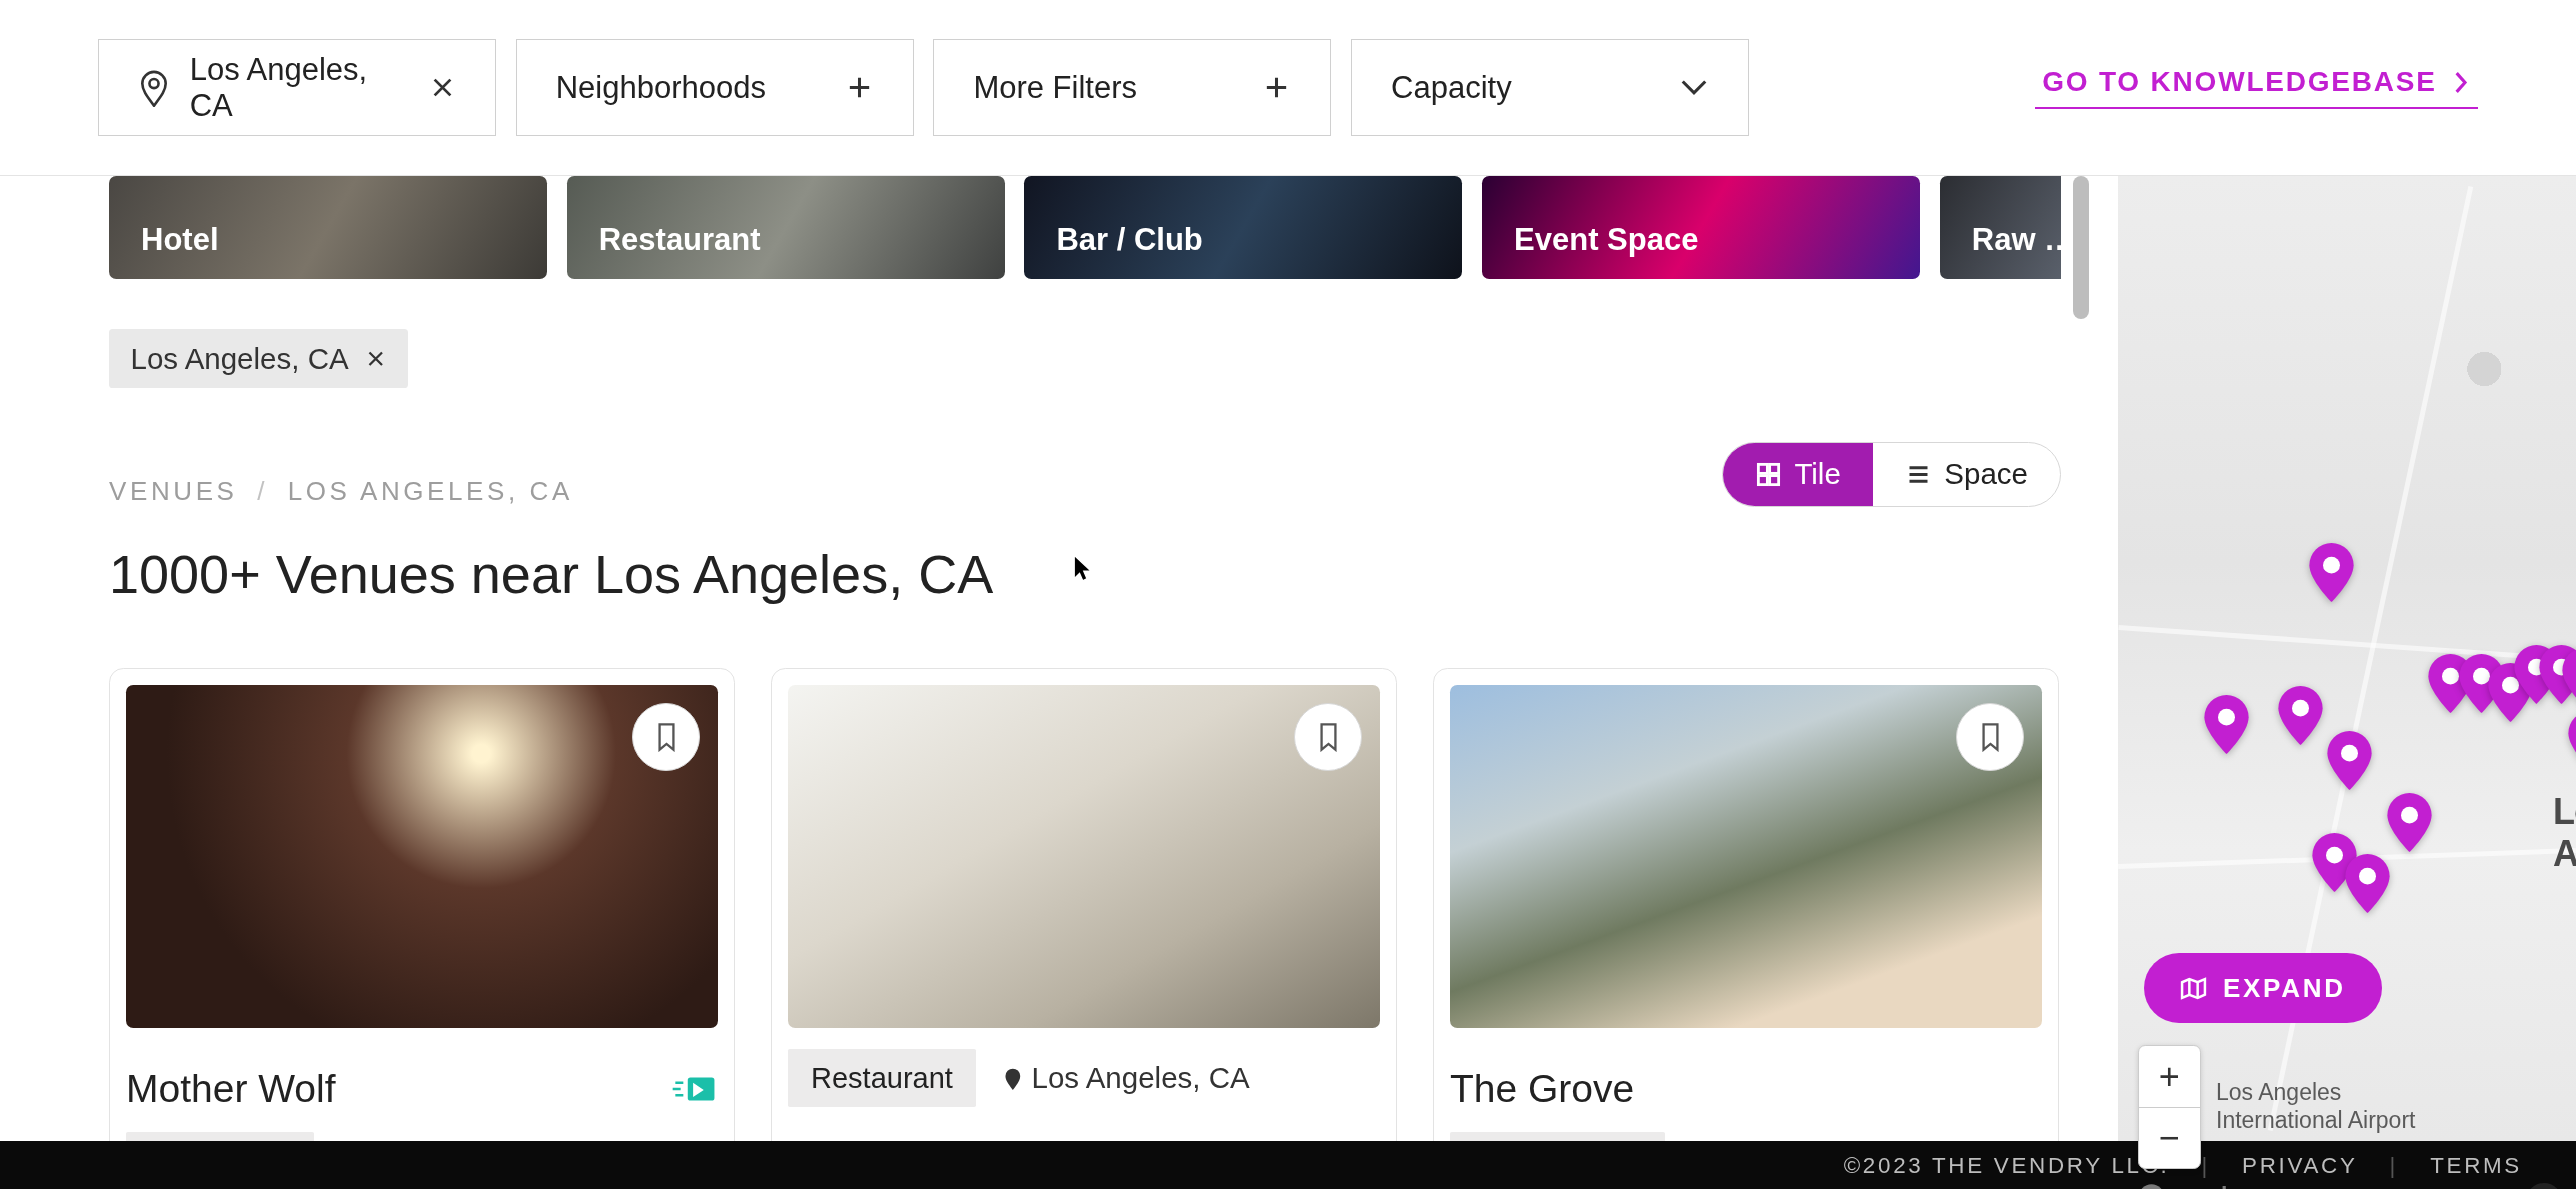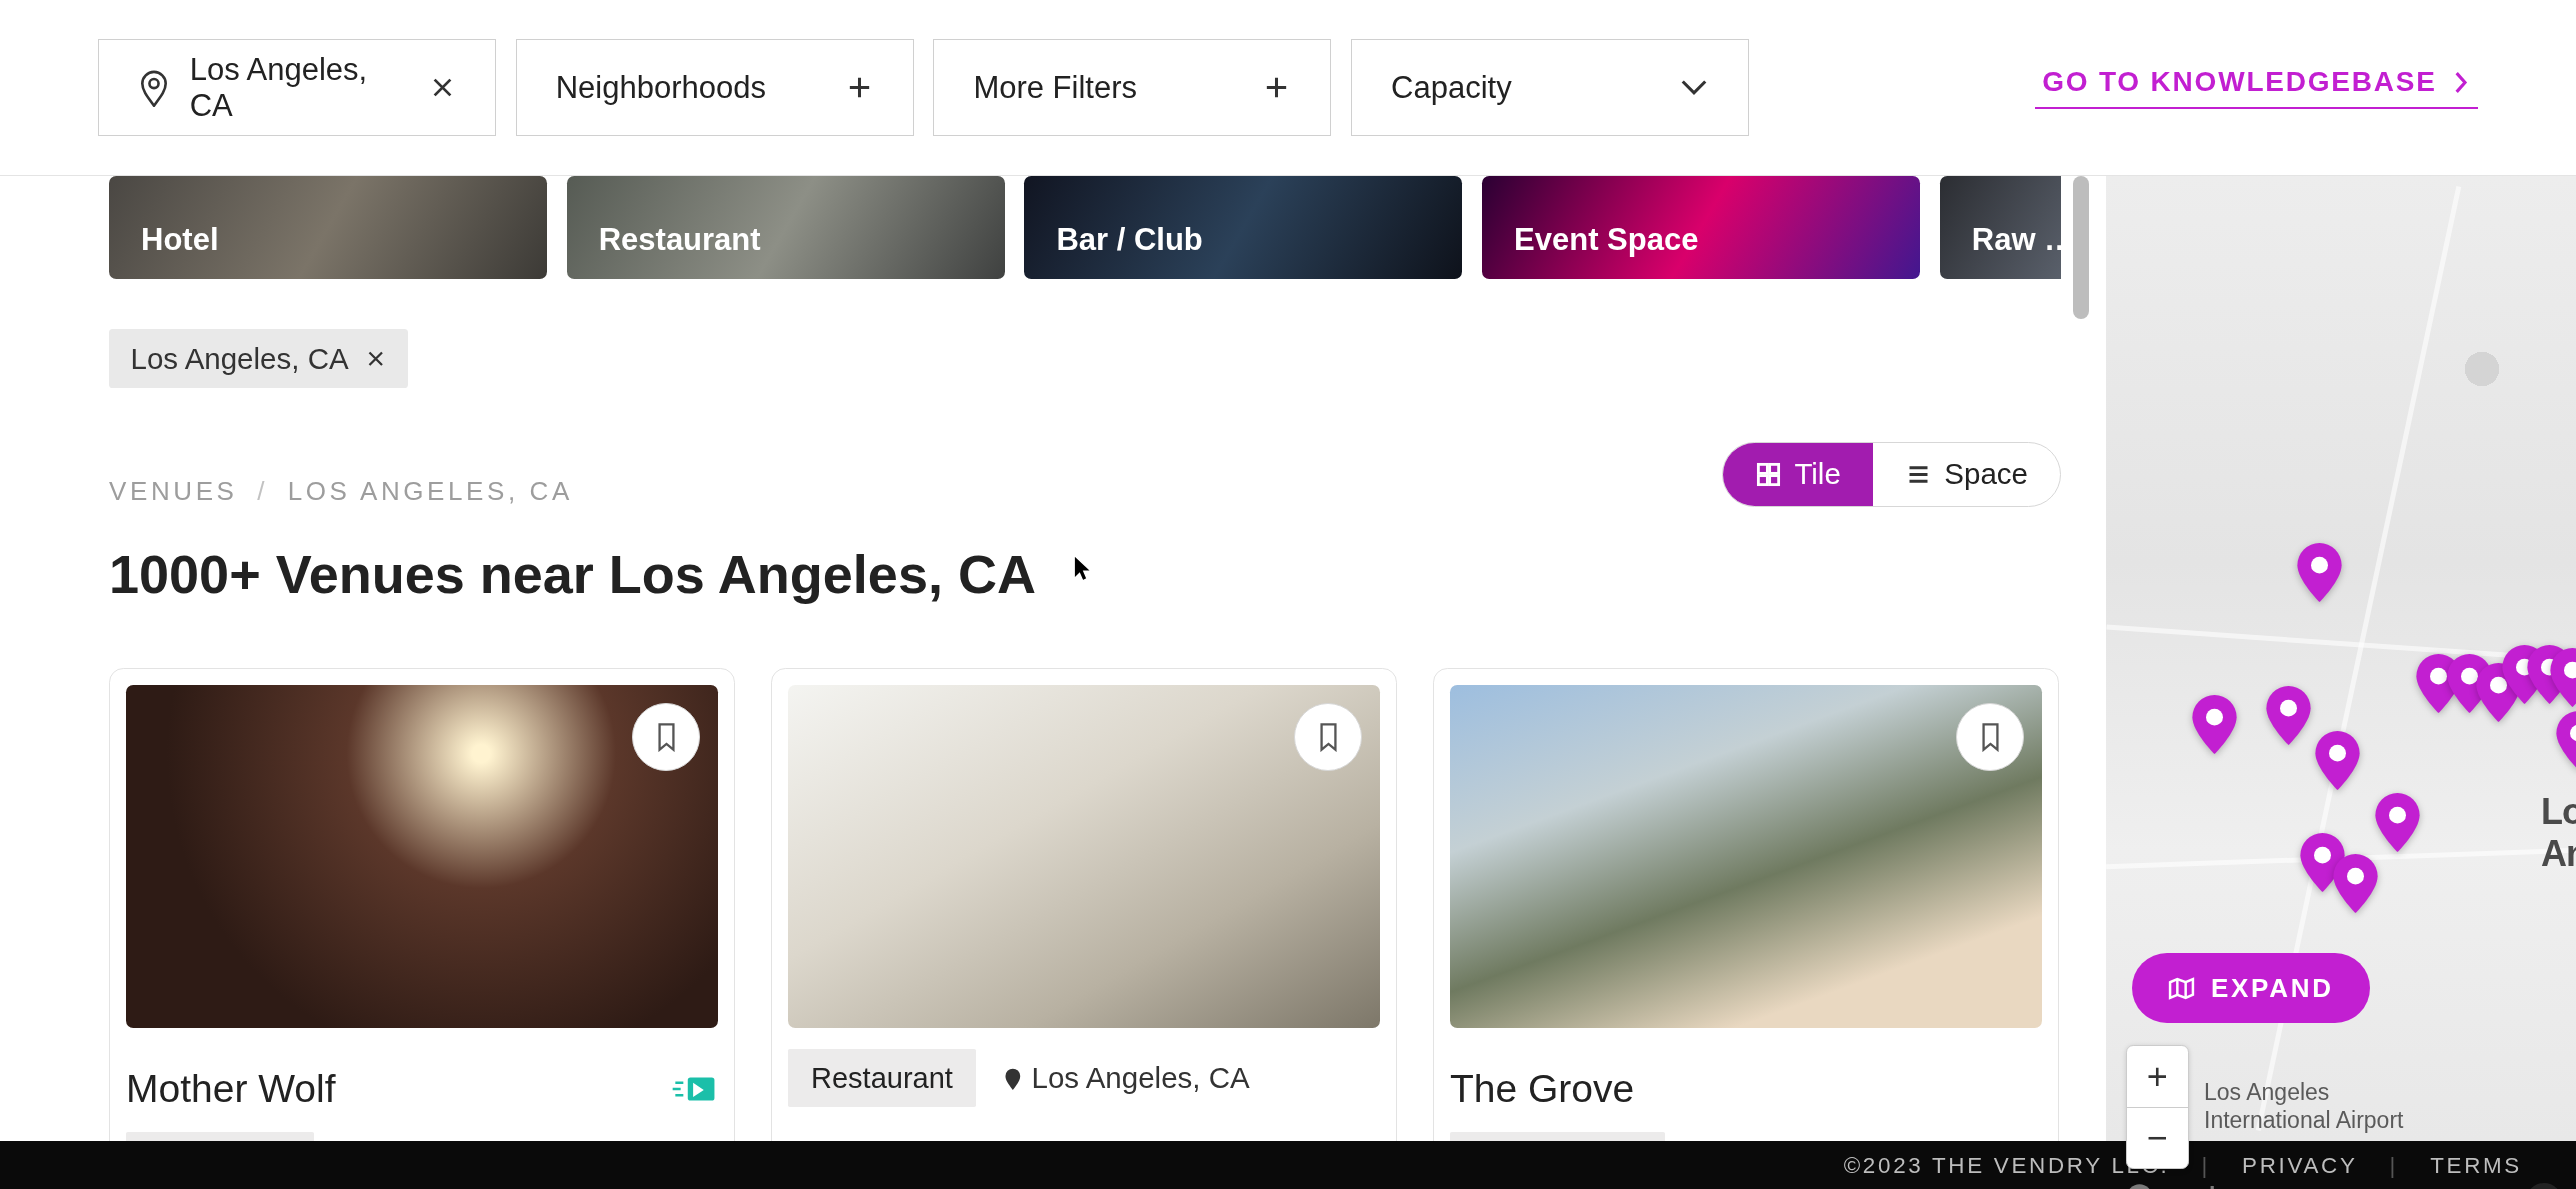--- a/index.html
+++ b/index.html
@@ -52,20 +52,21 @@
     display: flex;
     align-items: center;
     gap: 14.3px;
     cursor: pointer;
   }
 
   
   .main {
     display: flex;
     height: calc(1190px - 176px - 49px);
+    gap: 12px;
   }
   .left-col {
     width: 2106px;
     padding-left: 109px;
     padding-right: 45px;
     overflow: hidden;
     position: relative;
   }
   .right-col {
     flex: 1;
@@ -140,21 +141,21 @@
     padding: 14.3px 32px;
     font-size: 29.5px;
     cursor: pointer;
   }
   .vt-btn.active { background: #a21caf; color: #fff; }
 
   
   .heading {
     margin-top: 36px;
     font-size: 54px;
-    font-weight: 700;
+    font-weight: 400;
     color: #222;
   }
 
   
   .grid {
     margin-top: 63px;
     display: flex;
     gap: 36px;
   }
   .card {

